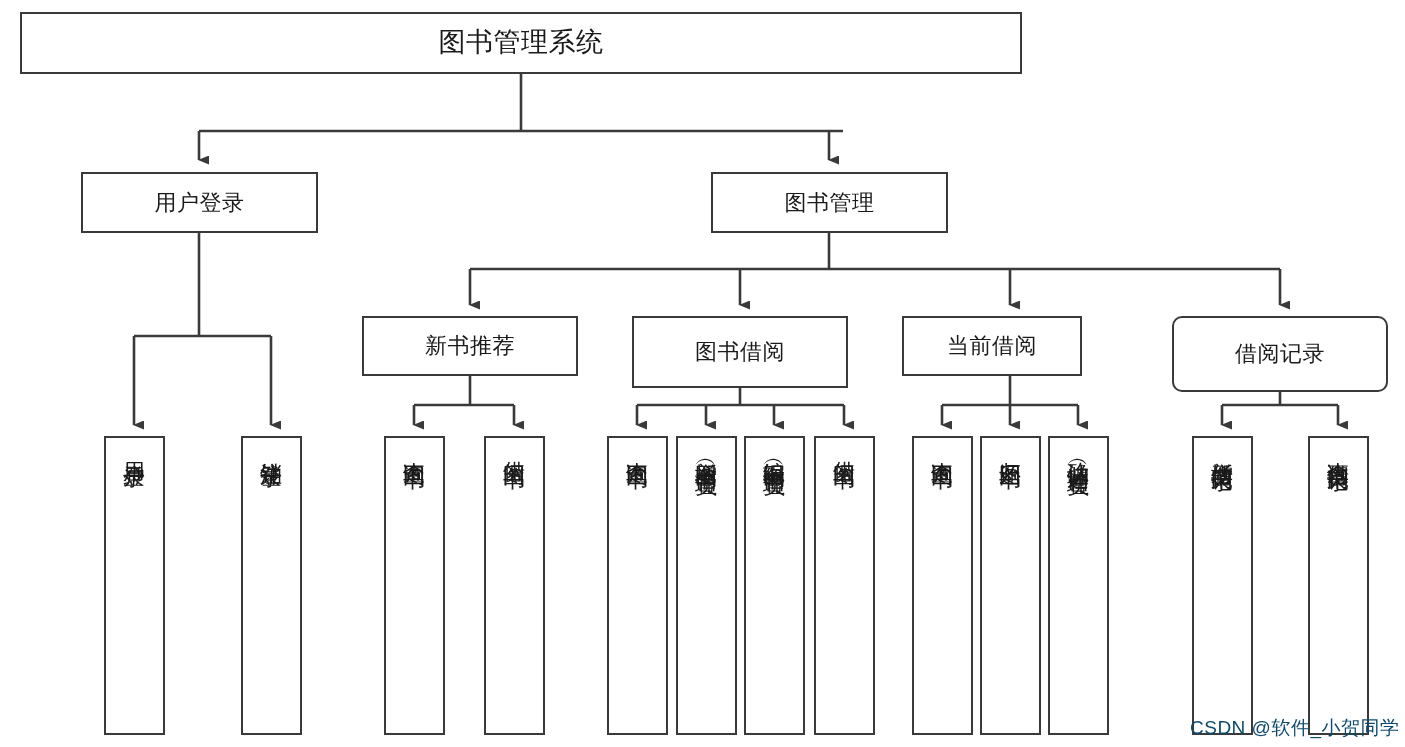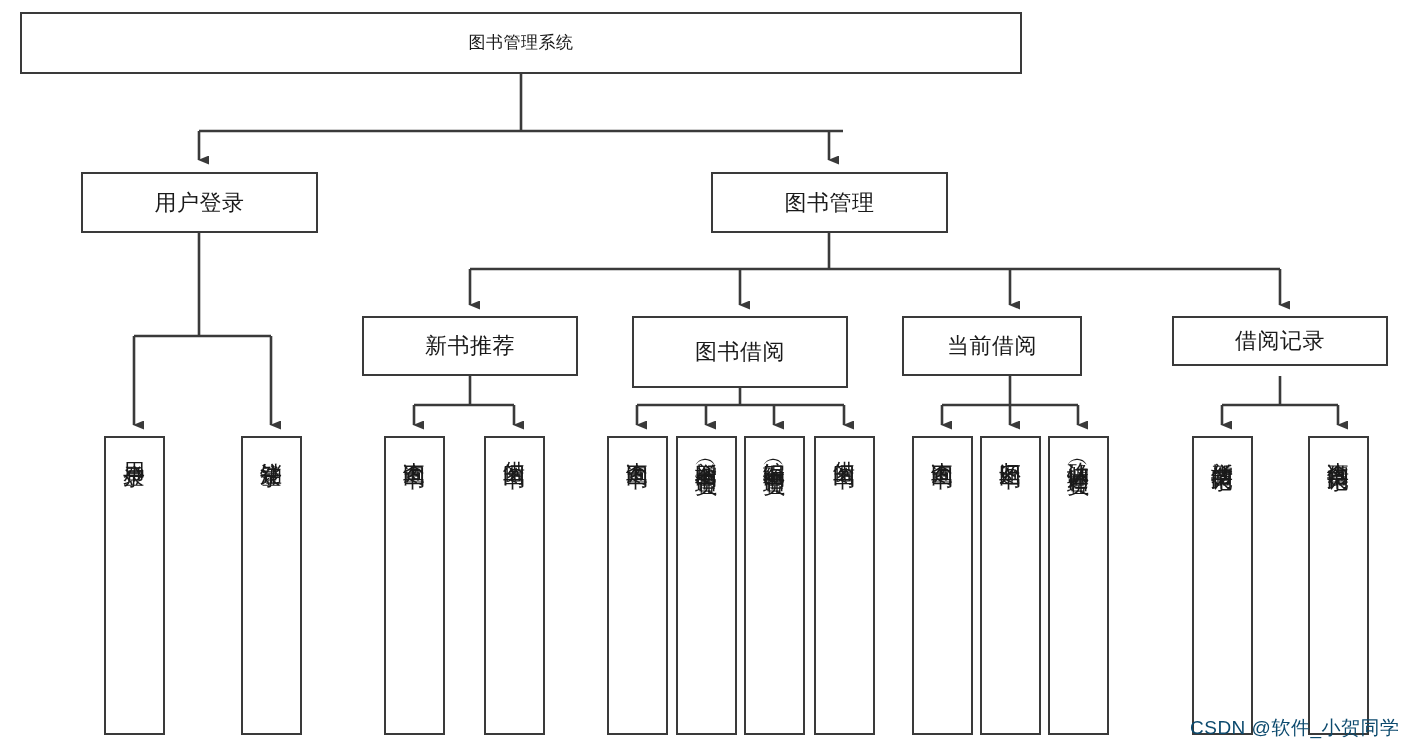--- a/index.html
+++ b/index.html
@@ -42,21 +42,21 @@
     line-height: 1.16;
     white-space: pre;
     color: #1a1a1a;
   }
   
   .node.horiz .node-label {
     font-size: 22px;
     letter-spacing: 0.5px;
   }
   .node.root .node-label {
-    font-size: 17px;
+    font-size: 27px;
     text-align: center;
   }
   
   .node.vert {
     align-items: flex-start;
     justify-content: center;
     padding-top: 6px;
   }
   .node.vert .node-label {
     writing-mode: vertical-rl;
@@ -147,21 +147,21 @@
   </div>
 
   <div class="node horiz" style="left:632px; top:316px; width:216px; height:72px;">
     <span class="node-label">图书借阅</span>
   </div>
 
   <div class="node horiz" style="left:902px; top:316px; width:180px; height:60px;">
     <span class="node-label">当前借阅</span>
   </div>
 
-  <div class="node horiz" style="left:1172px; top:316px; width:216px; height:50px;">
+  <div class="node horiz" style="left:1172px; top:316px; width:216px; height:76px;border-radius:10px;">
     <span class="node-label">借阅记录</span>
   </div>
 
   <div class="node vert" style="left:104px; top:436px; width:61px; height:299px;">
     <span class="node-label">用户登录</span>
   </div>
 
   <div class="node vert" style="left:241px; top:436px; width:61px; height:299px;">
     <span class="node-label">注销登录</span>
   </div>

